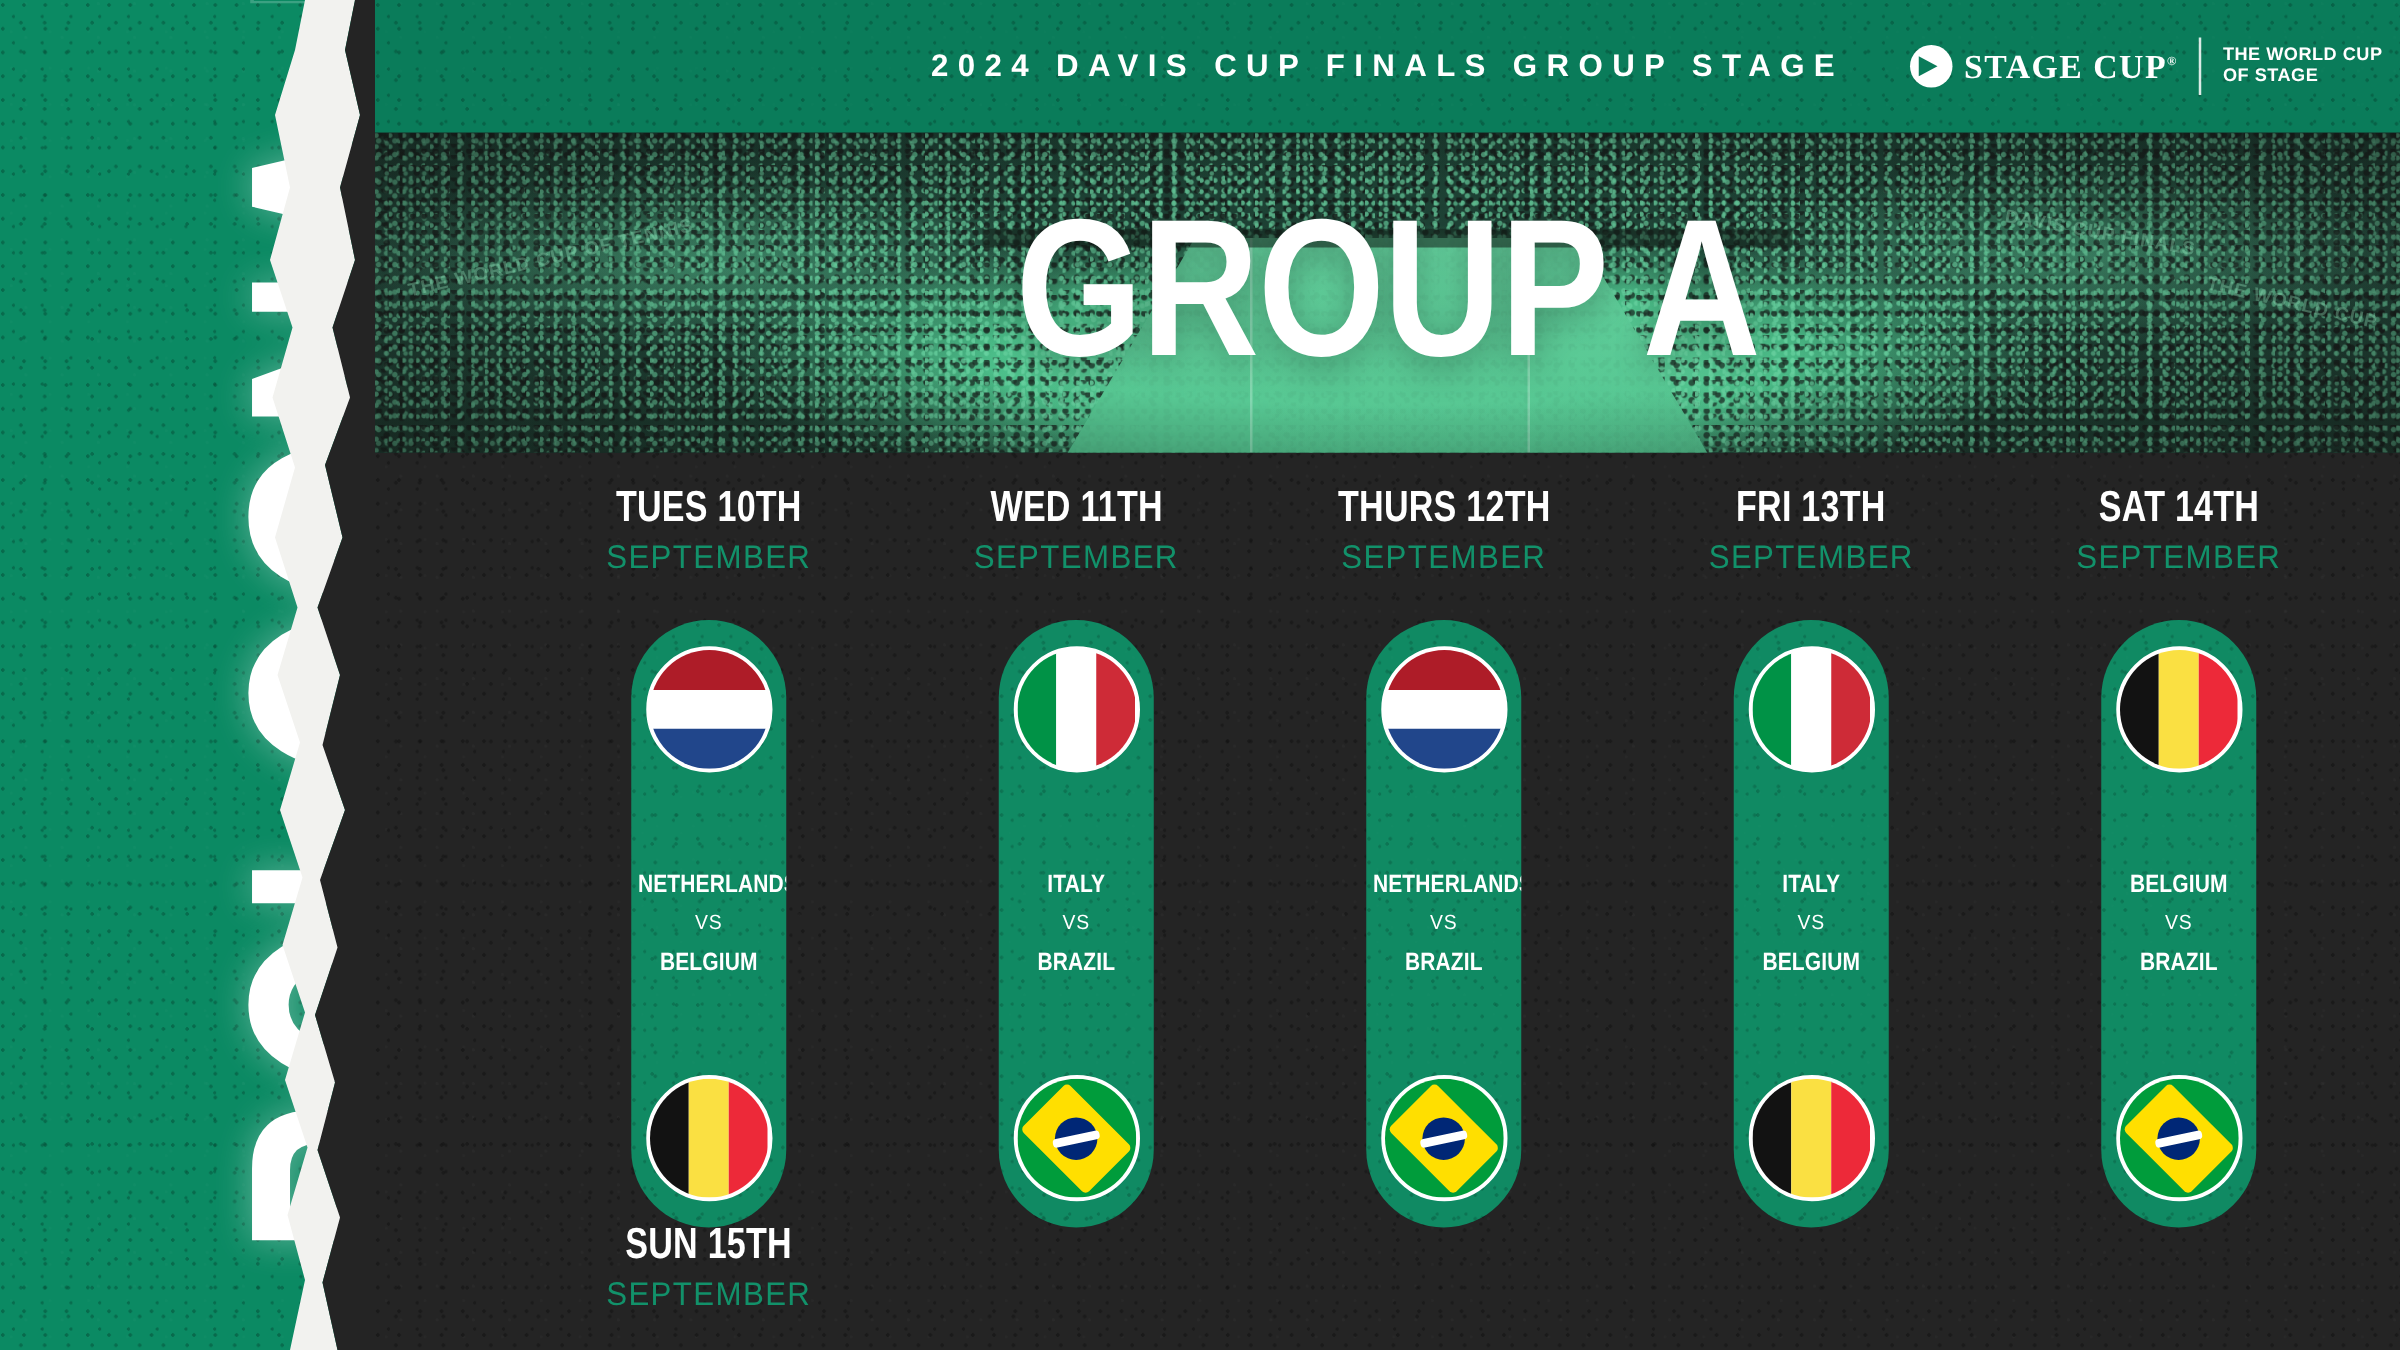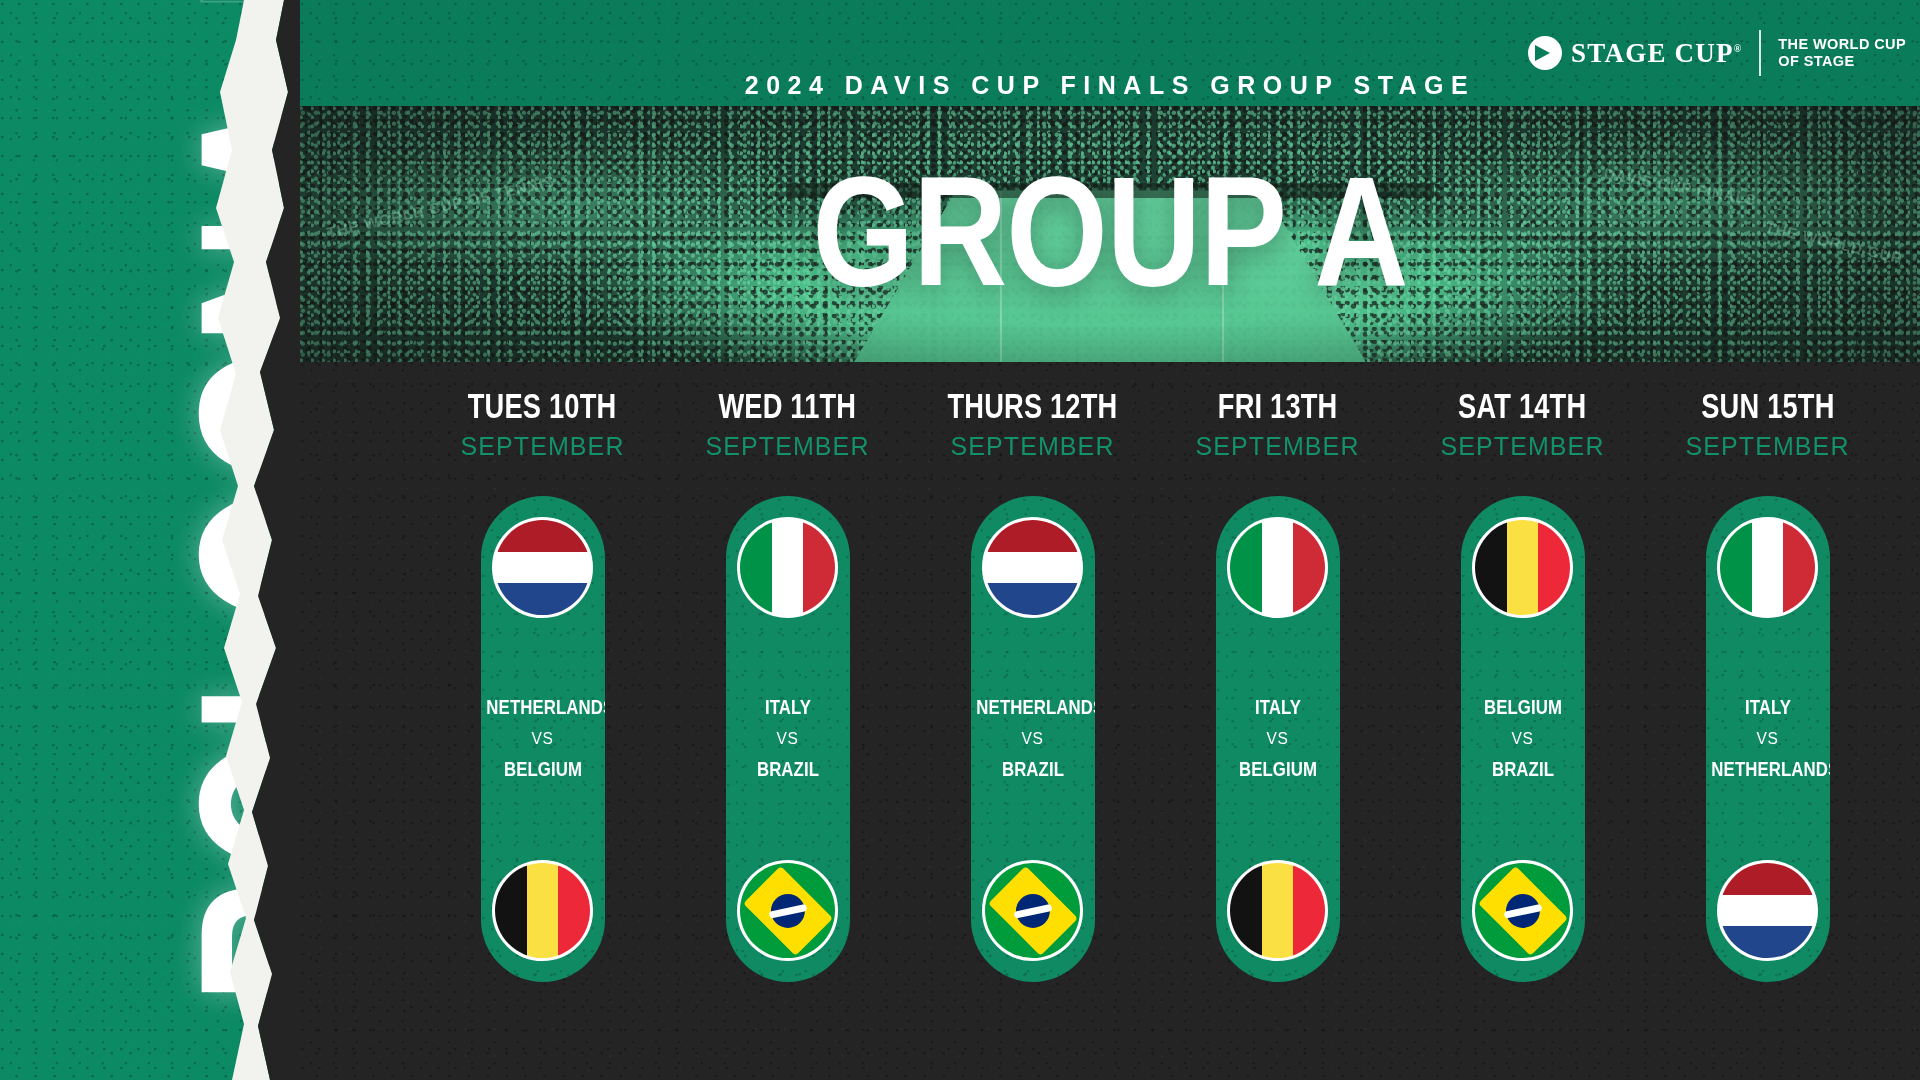--- a/index.html
+++ b/index.html
@@ -163,21 +163,20 @@
   .hdr-title {
     position: absolute;
     left: 0; right: 0; top: 50%;
     transform: translateY(-50%);
     text-align: center;
     color: #ffffff;
     font-size: 25px;
     font-weight: 700;
     letter-spacing: 7.5px;
     white-space: nowrap;
-    margin-top: 32px;
   }
 
   
   .dc-lockup {
     position: absolute;
     right: 14px; top: 50%;
     transform: translateY(-50%);
     display: flex;
     align-items: center;
     gap: 17px;
@@ -297,21 +296,21 @@
     transform: translateY(-52%) scaleY(1.22) scaleX(1.02);
     text-shadow: 0 6px 26px rgba(0,0,0,.3);
   }
 
   
   #schedule {
     position: absolute;
     left: 420px; top: 392px;
     width: 1470px; height: 640px;
     display: grid;
-    grid-template-columns: repeat(6, 1fr);
+    grid-template-columns: repeat(5, 1fr);
     gap: 0;
     z-index: 4;
   }
   .col {
     position: relative;
     display: flex;
     flex-direction: column;
     align-items: center;
   }
 

